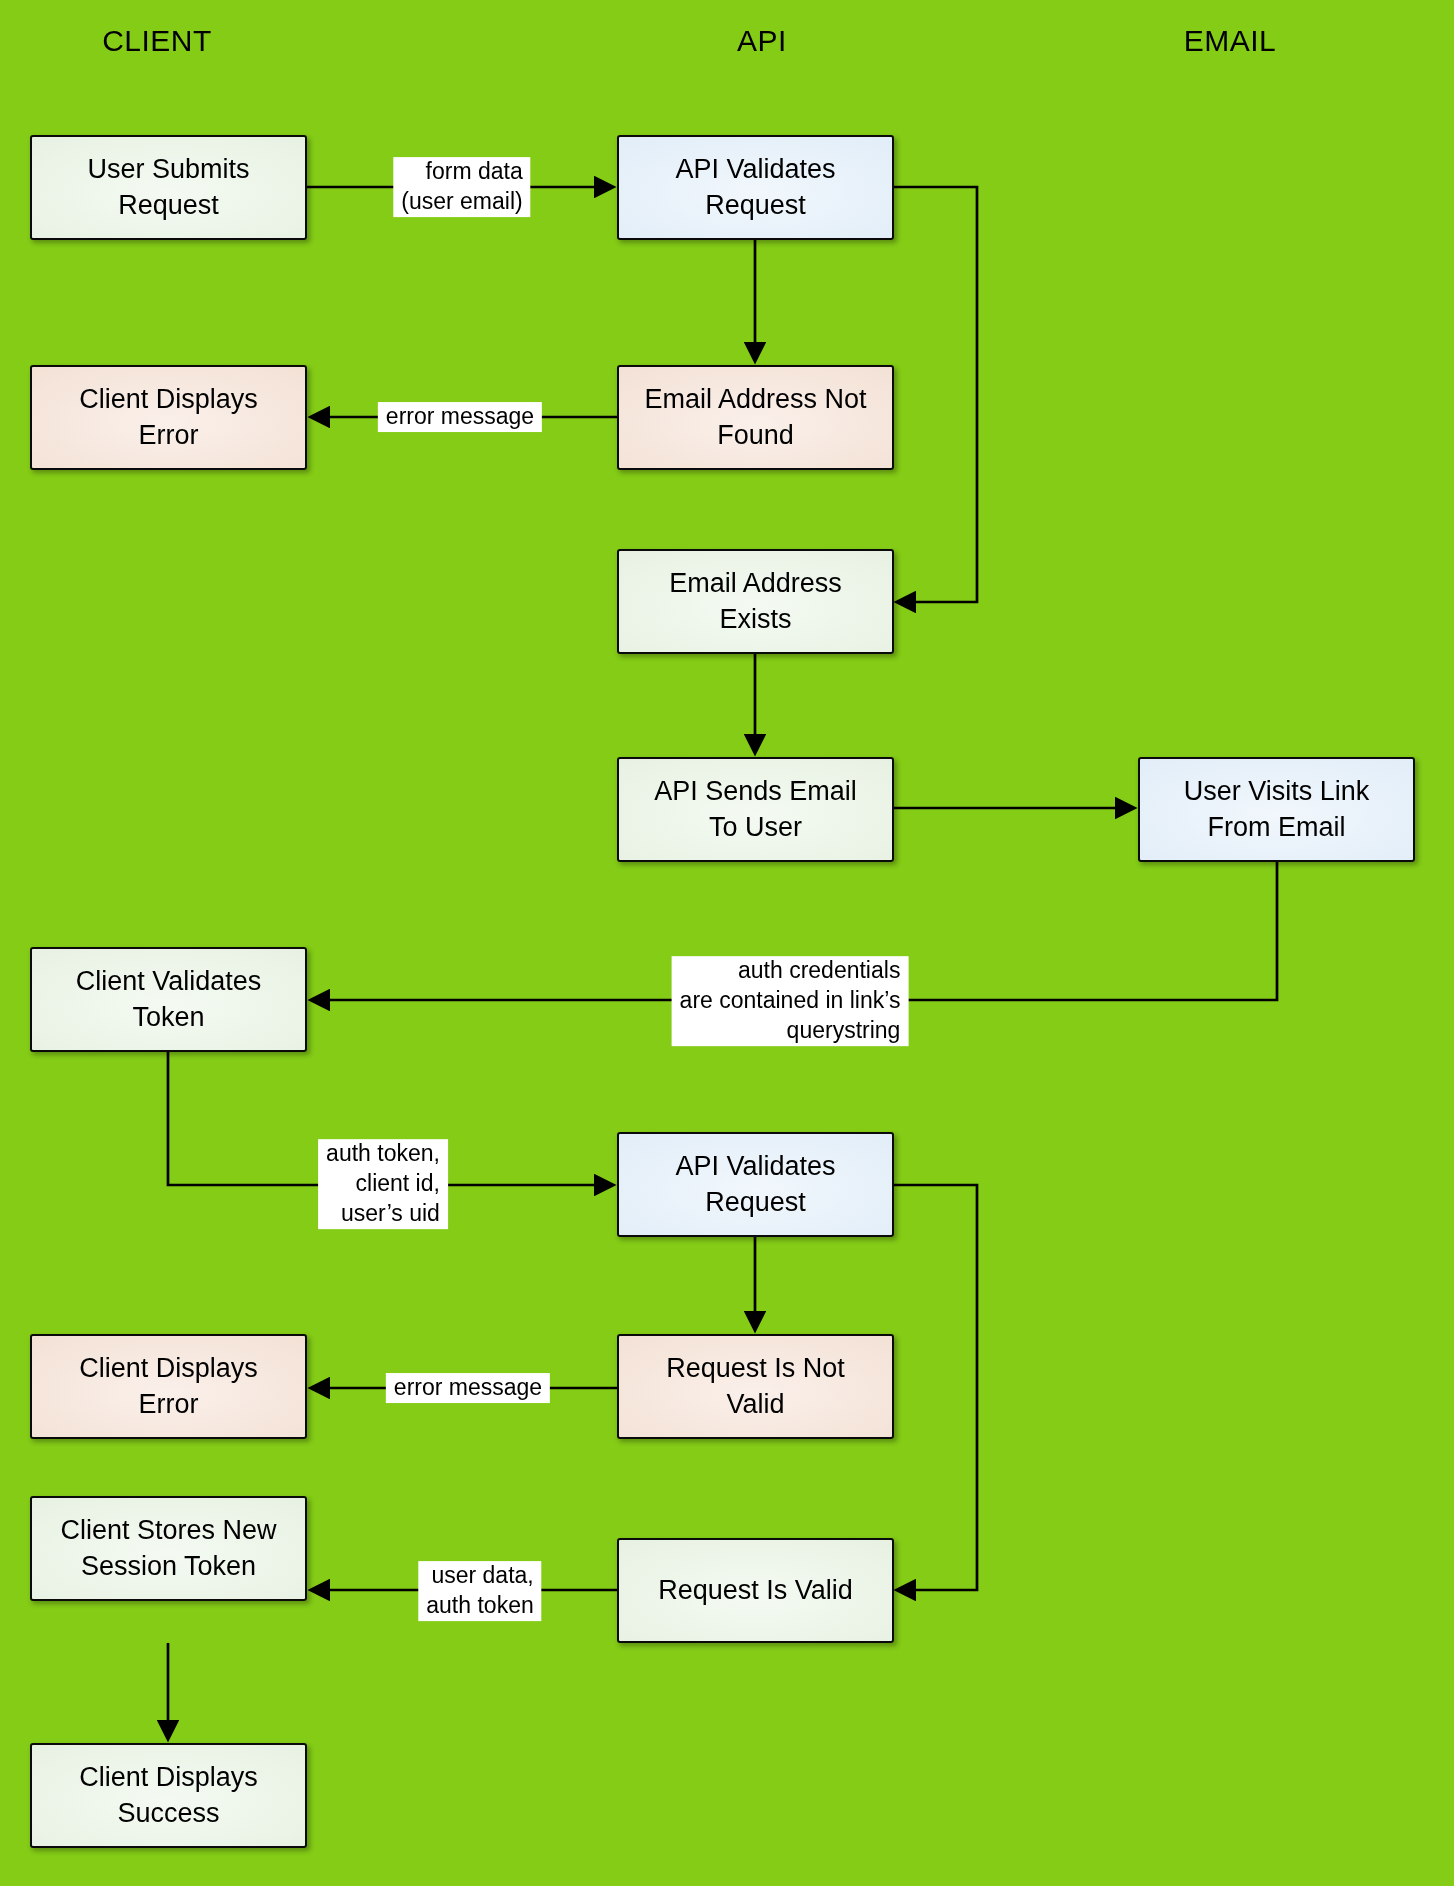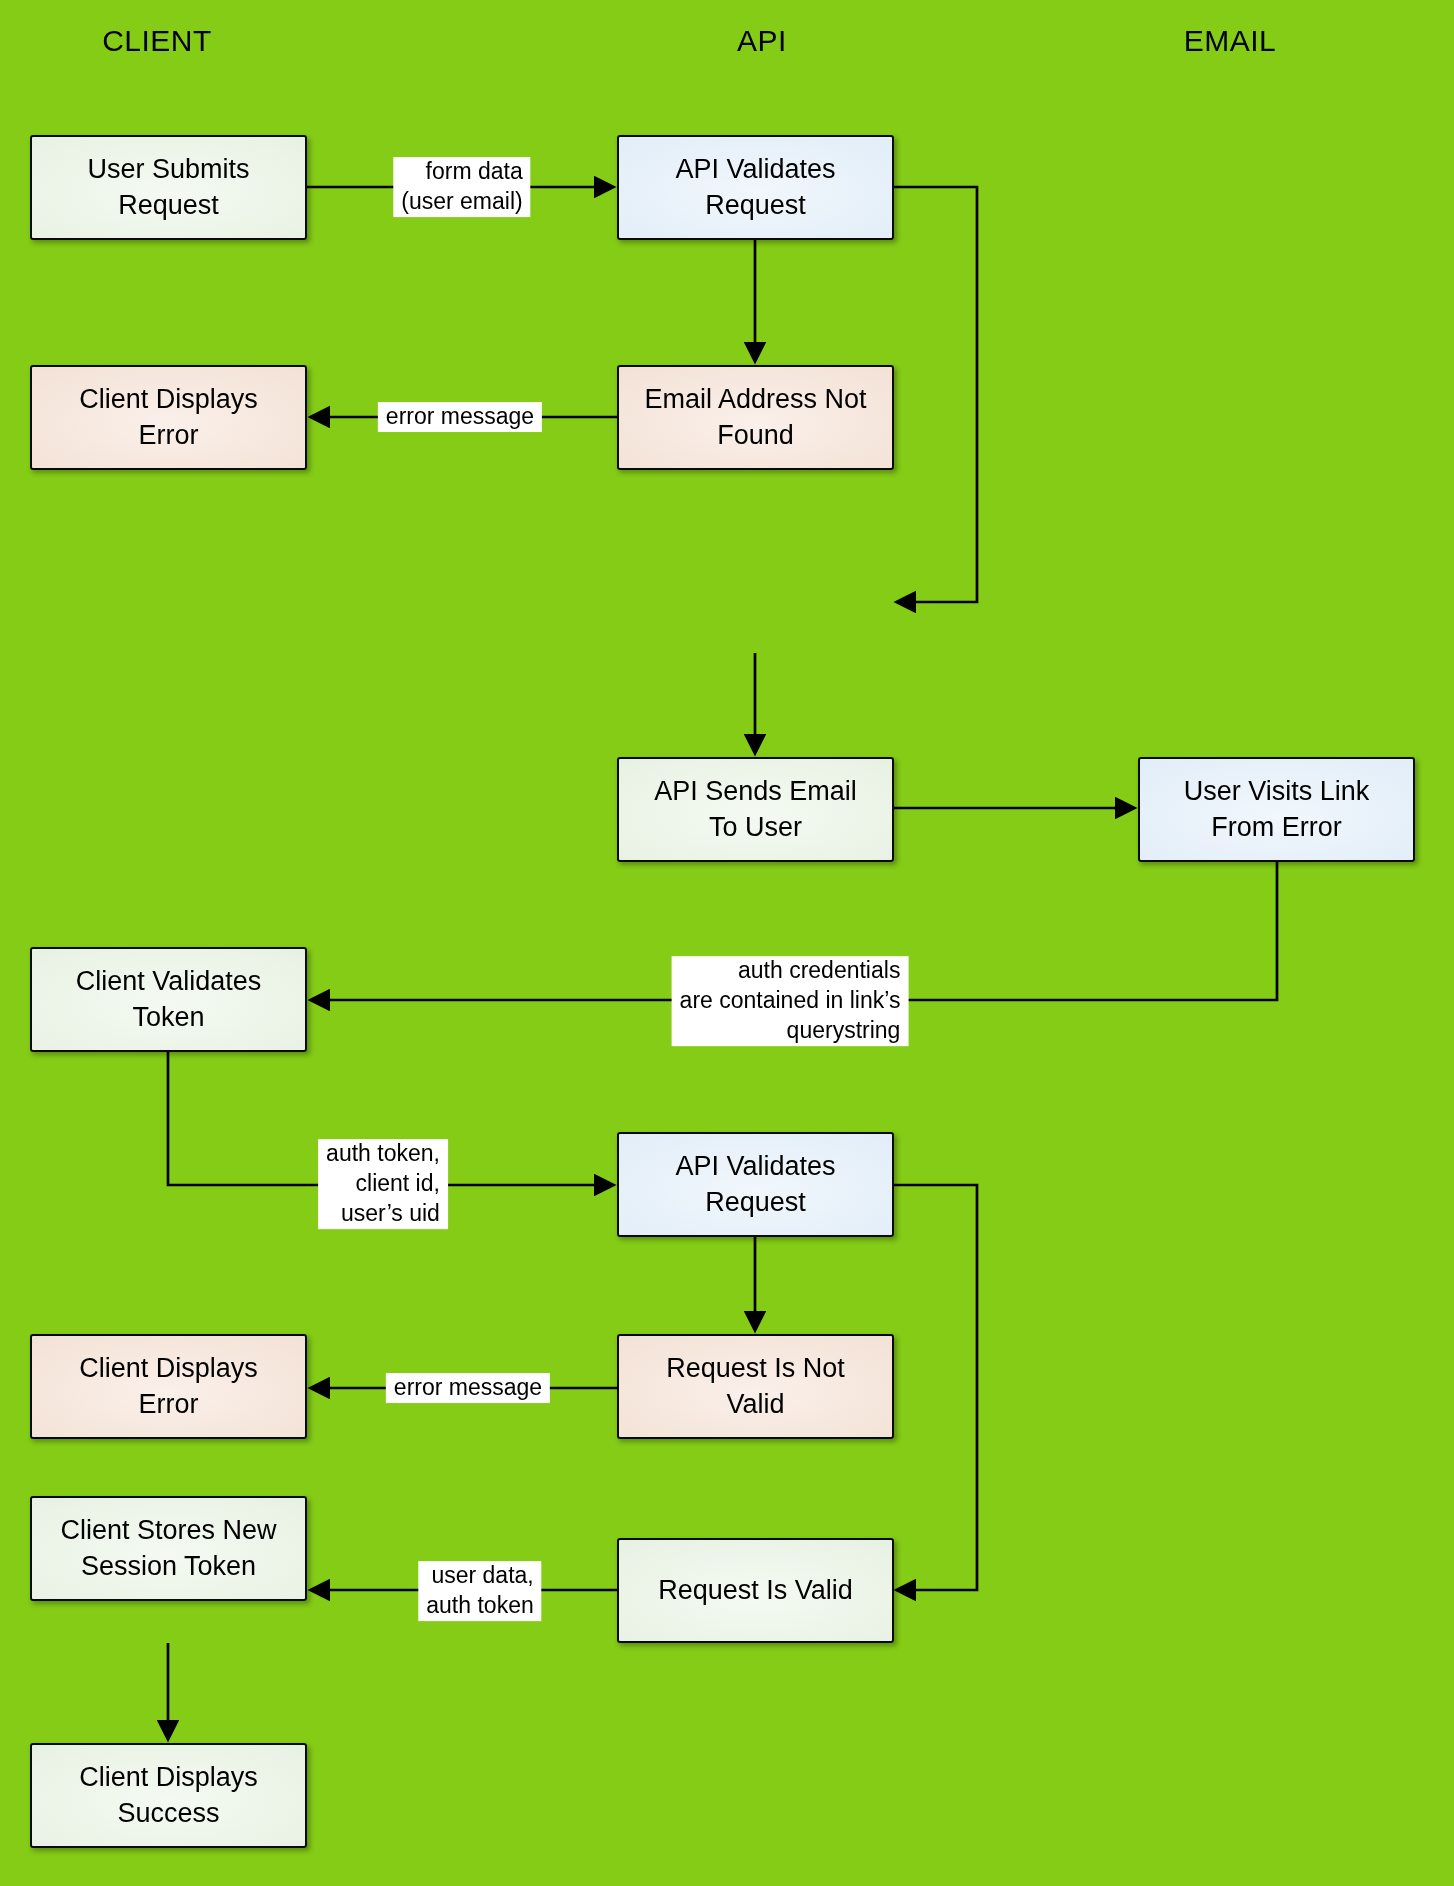--- a/index.html
+++ b/index.html
@@ -106,24 +106,26 @@
 auth token</div>
 
   <div class="node green" style="left:30px;top:135px">User Submits
 Request</div>
   <div class="node blue" style="left:617px;top:135px">API Validates
 Request</div>
   <div class="node pink" style="left:30px;top:365px">Client Displays
 Error</div>
   <div class="node pink" style="left:617px;top:365px">Email Address Not
 Found</div>
+  <div class="node green" style="left:617px;top:549px">Email Address
+Exists</div>
   <div class="node green" style="left:617px;top:757px">API Sends Email
 To User</div>
   <div class="node blue" style="left:1138px;top:757px">User Visits Link
-From Error</div>
+From Email</div>
   <div class="node green" style="left:30px;top:947px">Client Validates
 Token</div>
   <div class="node blue" style="left:617px;top:1132px">API Validates
 Request</div>
   <div class="node pink" style="left:30px;top:1334px">Client Displays
 Error</div>
   <div class="node pink" style="left:617px;top:1334px">Request Is Not
 Valid</div>
   <div class="node green" style="left:30px;top:1496px">Client Stores New
 Session Token</div>

